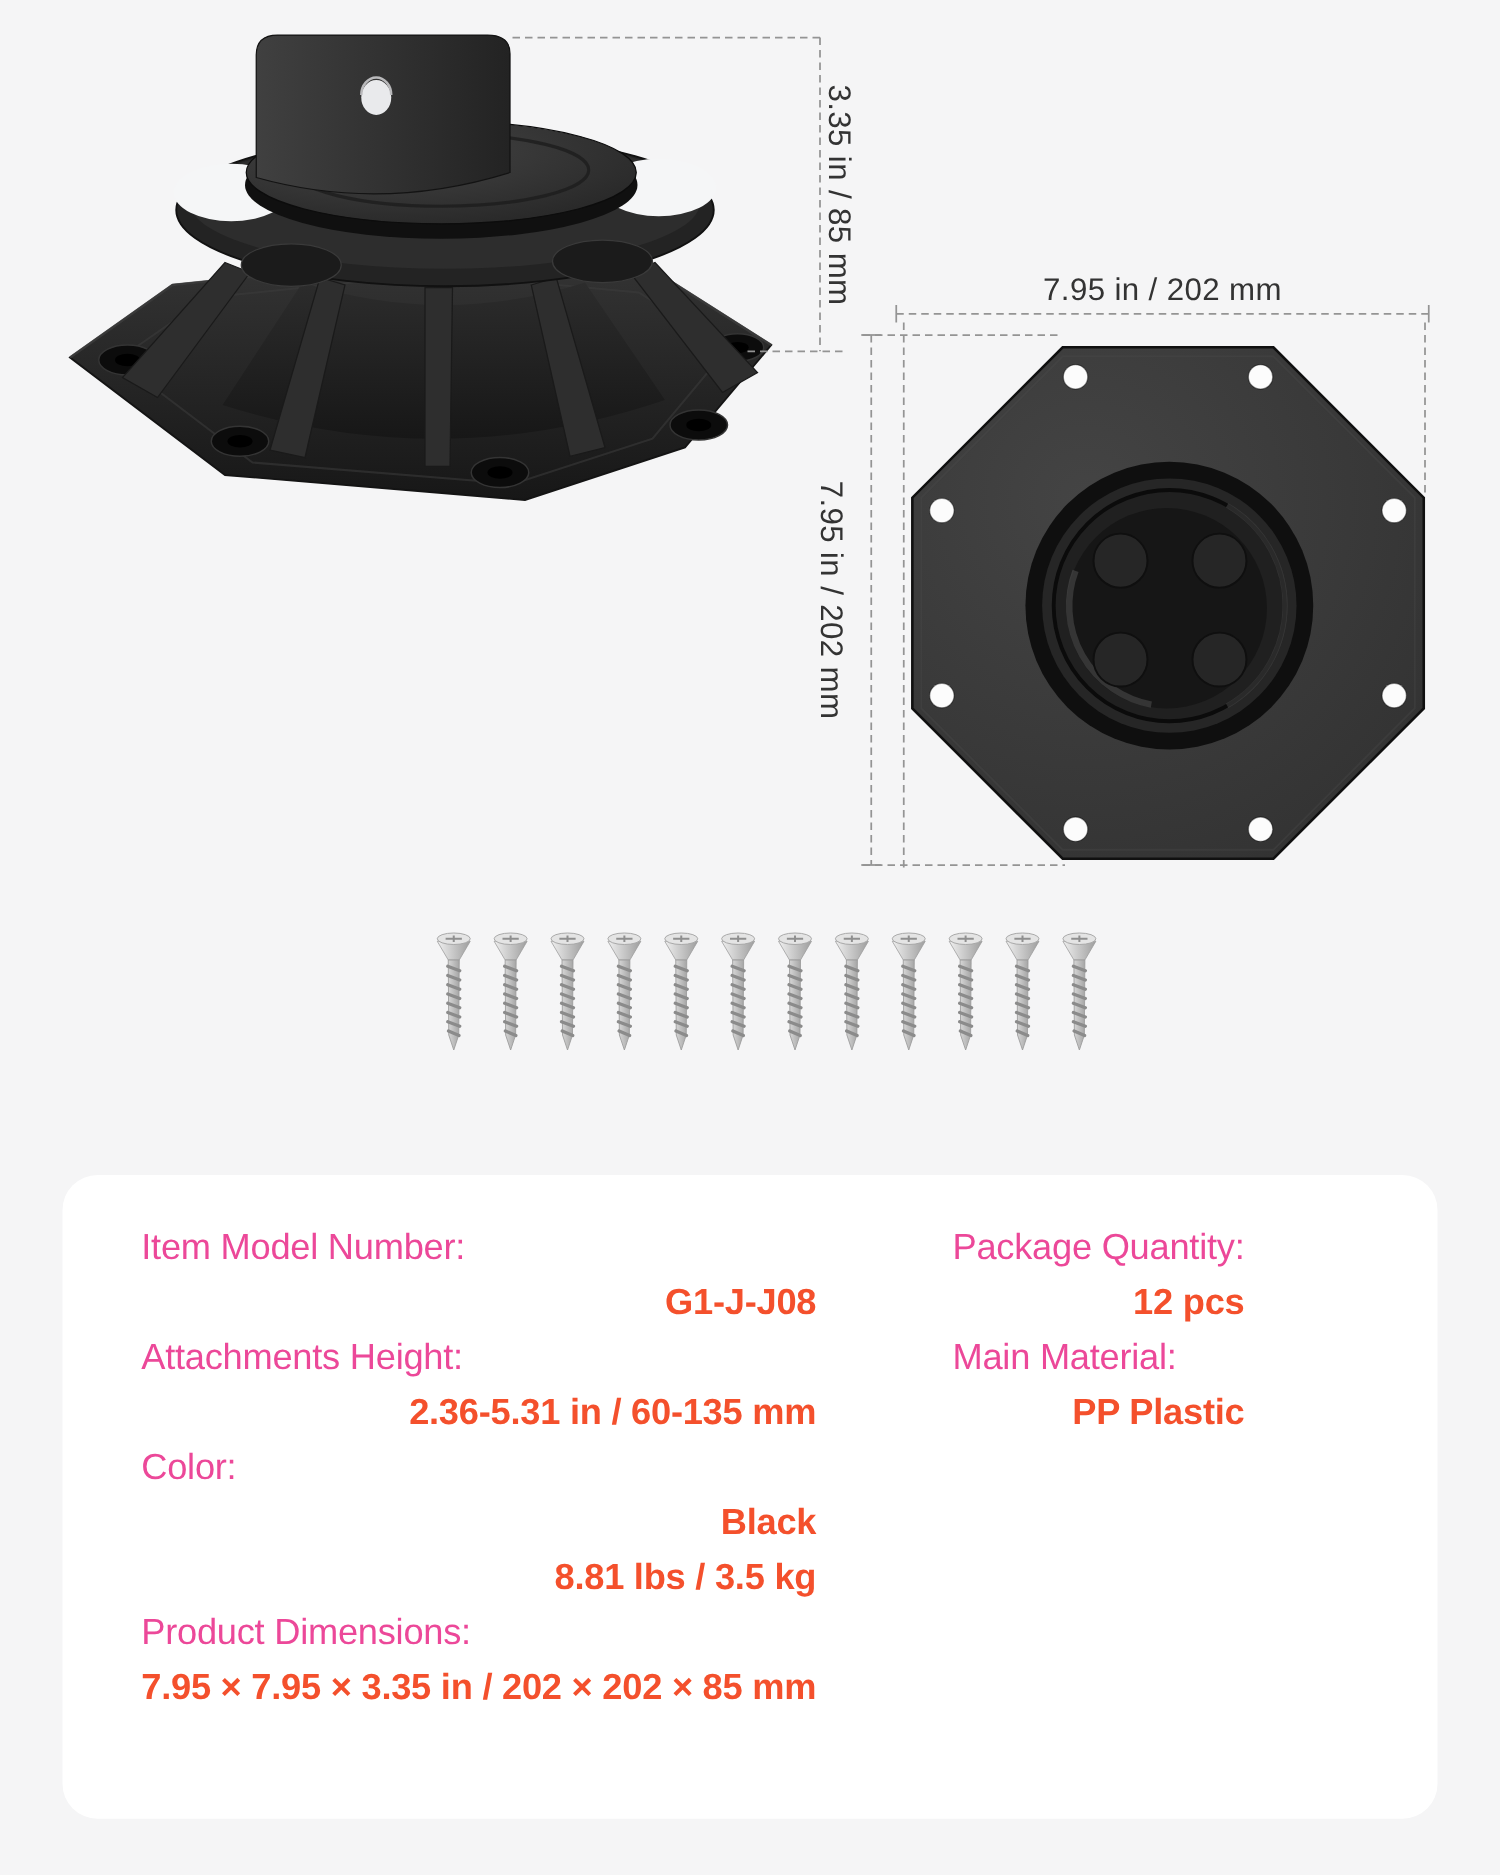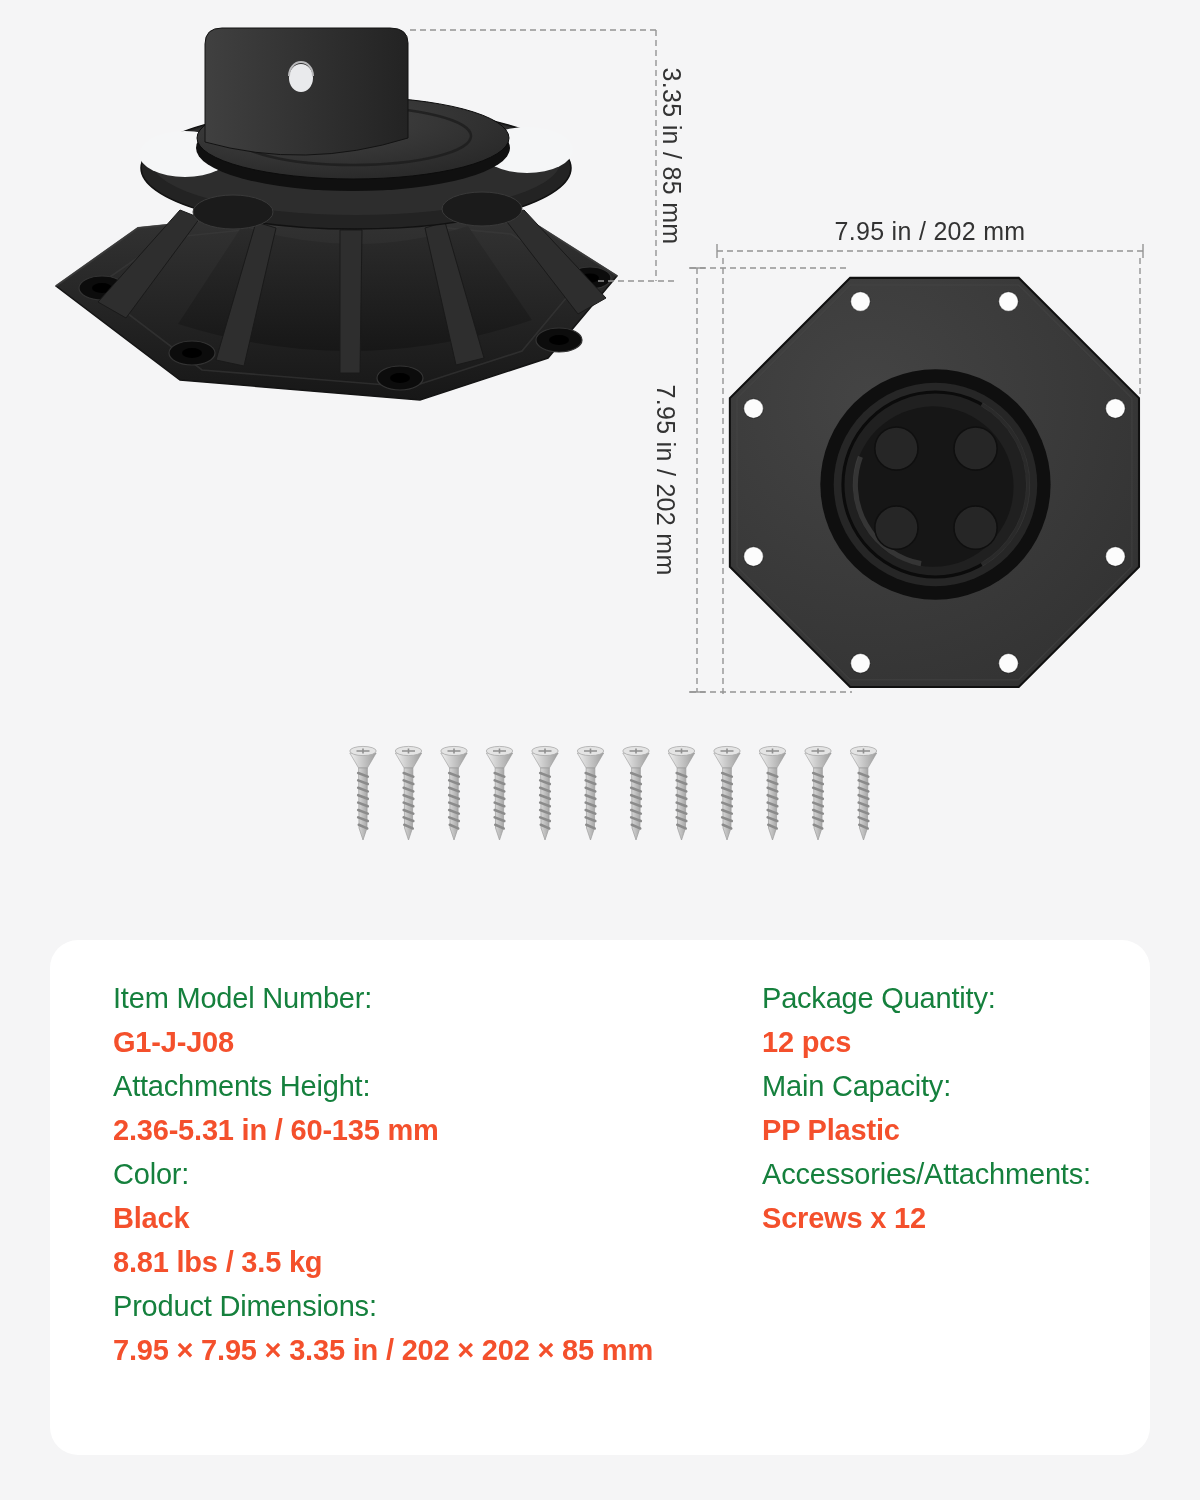--- a/index.html
+++ b/index.html
@@ -14,26 +14,26 @@
     font-size:25px;fill:#333;letter-spacing:.3px;
   }
   .spec-card{
     position:absolute;left:50px;top:940px;width:1100px;height:515px;
     background:#ffffff;border-radius:28px;
   }
   .spec-col{position:absolute;top:36px;}
   .spec-col.left{left:63px;}
   .spec-col.right{left:712px;}
   .spec-label{
-    font-size:29px;line-height:44px;color:#15803d;
+    font-size:29px;line-height:44px;color:#ec4899;
     letter-spacing:-0.2px;white-space:nowrap;
   }
   .spec-value{
     font-size:29px;line-height:44px;color:#f4502c;font-weight:700;
-    letter-spacing:-0.2px;white-space:nowrap;
+    letter-spacing:-0.2px;white-space:nowrap;text-align:right;
   }
   .dash{stroke:#949494;stroke-width:1.4;fill:none;stroke-dasharray:6 4;}
   .tick{stroke:#949494;stroke-width:1.4;fill:none;}
 </style>
 </head>
 <body>
 
 <div id="stage">
 
   <svg class="layer" style="left:0;top:0" width="1200" height="935" viewBox="0 0 1200 935">
@@ -231,23 +231,19 @@
         <div class="spec-label">Product Dimensions:</div>
         <div class="spec-value">7.95 × 7.95 × 3.35 in / 202 × 202 × 85 mm</div>
       </div>
     </div>
     <div class="spec-col right">
       <div>
         <div class="spec-label">Package Quantity:</div>
         <div class="spec-value">12 pcs</div>
       </div>
       <div>
-        <div class="spec-label">Main Capacity:</div>
+        <div class="spec-label">Main Material:</div>
         <div class="spec-value">PP Plastic</div>
-      </div>
-      <div>
-        <div class="spec-label">Accessories/Attachments:</div>
-        <div class="spec-value">Screws x 12</div>
       </div>
     </div>
   </div>
 
 </div>
 
 </body></html>

